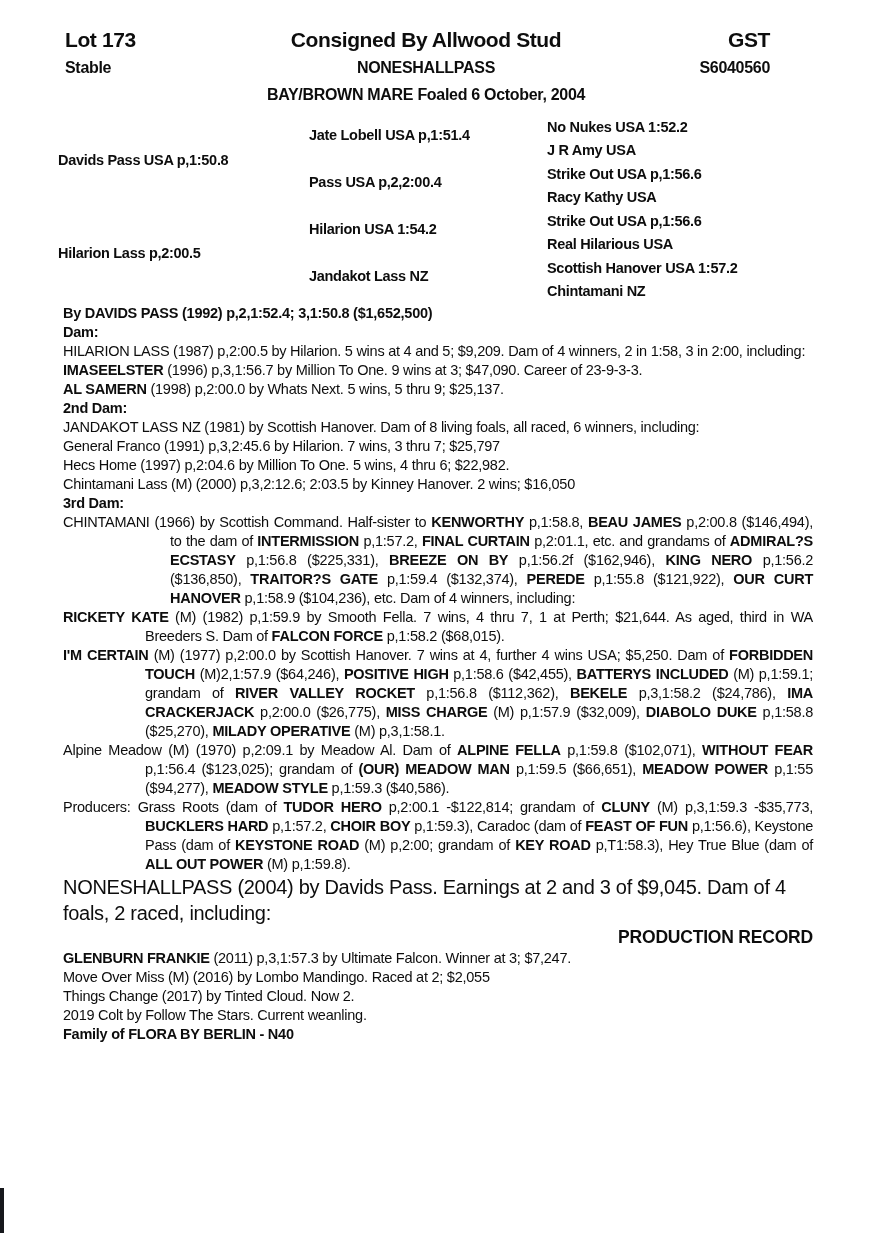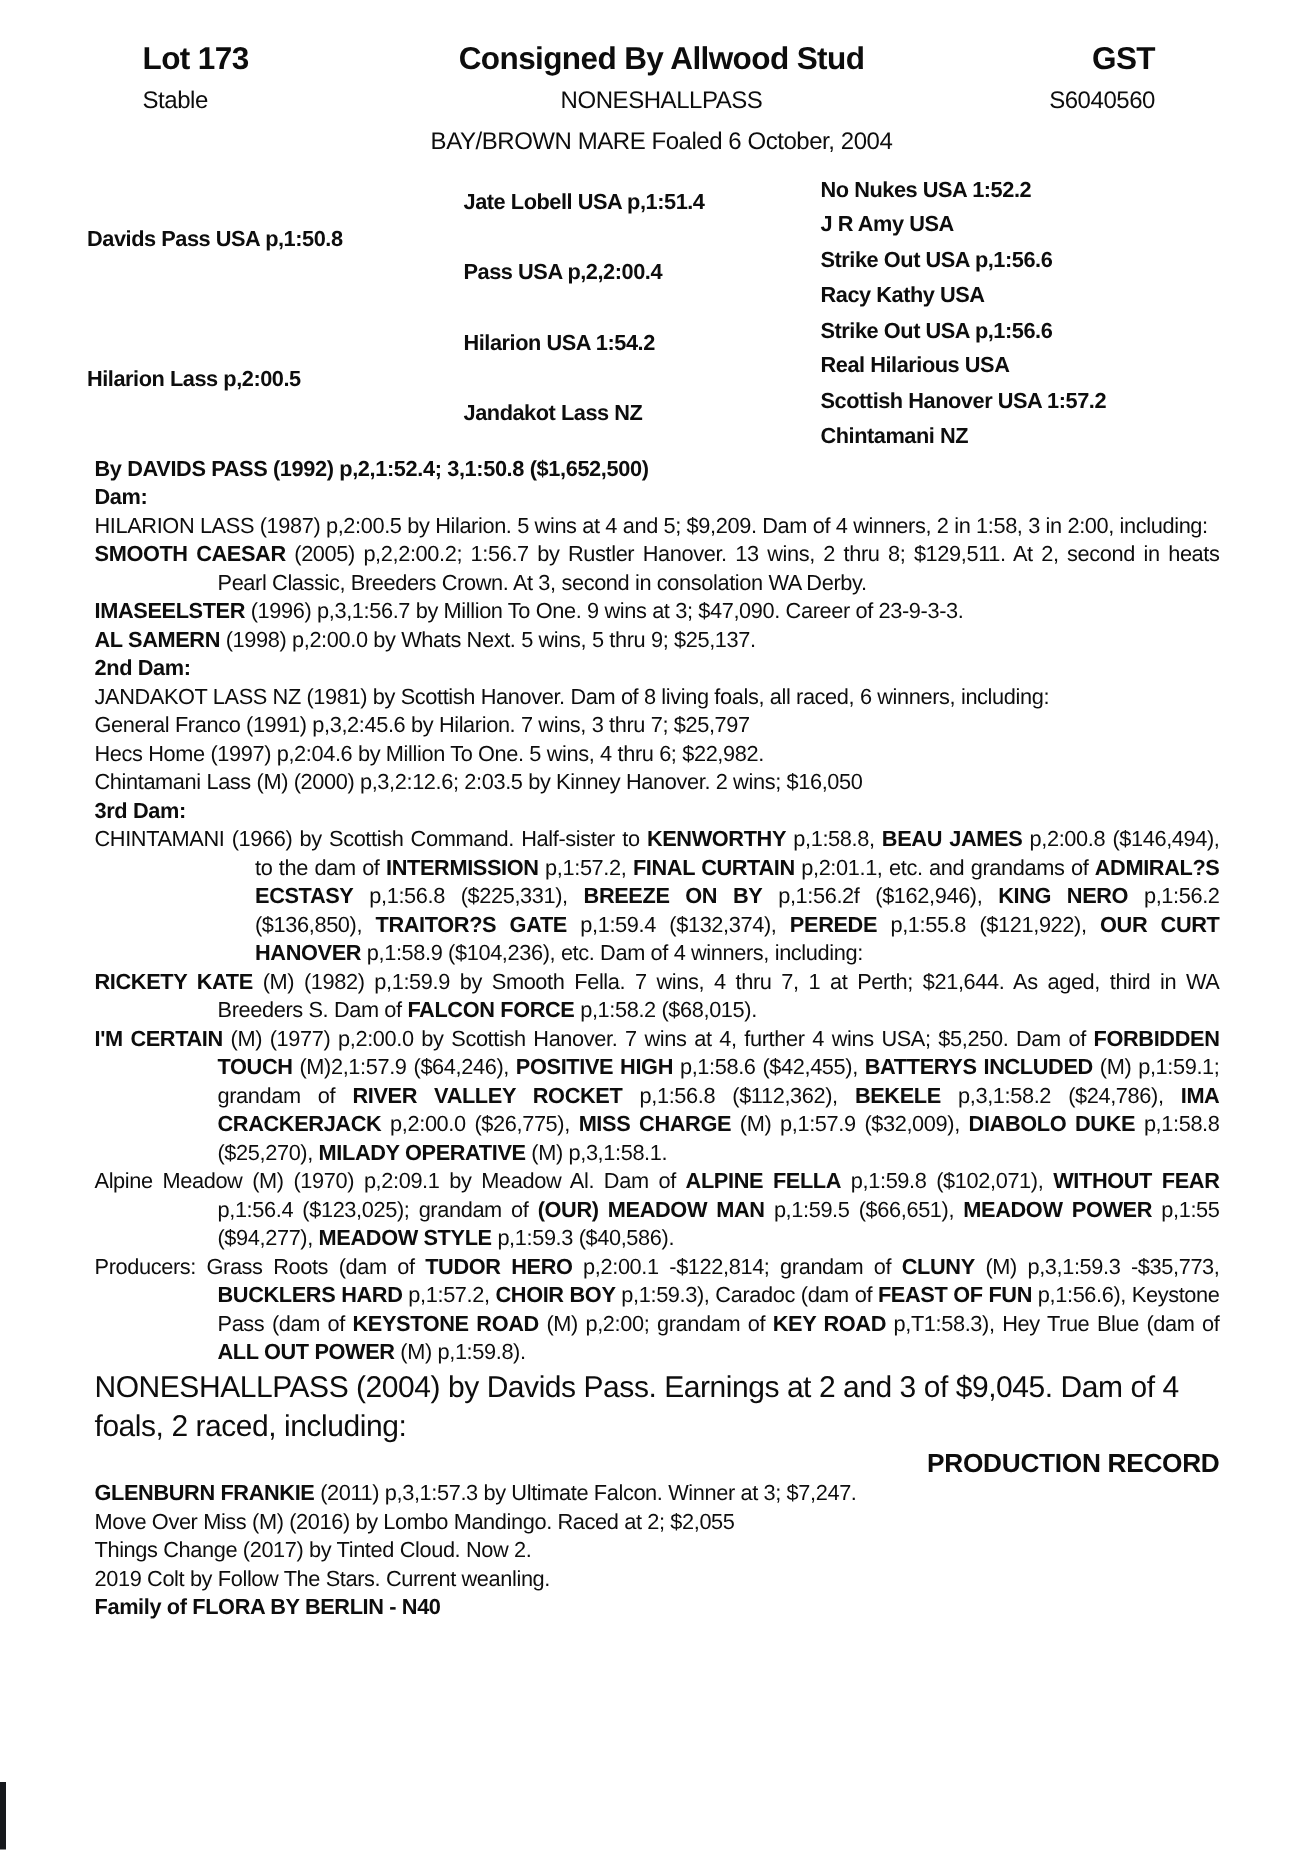--- a/index.html
+++ b/index.html
@@ -4,29 +4,29 @@
 <style>
   html,body{margin:0;padding:0;background:#e8e8e8;}
   .page{
     position:relative;width:877px;height:1240px;background:#ffffff;
     font-family:"Liberation Sans","DejaVu Sans",sans-serif;color:#0d0d0d;
     overflow:hidden;margin:0 auto;
   }
   b{font-weight:700;}
   
   .header{padding-top:28px;}
-  .hrow{position:relative;margin-left:30px;}
+  .hrow{position:relative;}
   .hrow1{height:31px;}
   .hrow2{height:27px;}
   .hrow3{height:26px;}
   .hl{position:absolute;left:65px;top:0;white-space:nowrap;}
   .hc{position:absolute;left:16px;right:41px;top:0;text-align:center;white-space:nowrap;}
   .hr{position:absolute;right:107px;top:0;white-space:nowrap;}
   .t21{font-size:21px;font-weight:700;letter-spacing:-0.4px;}
-  .t16{font-size:16px;font-weight:400;letter-spacing:-0.3px;}
+  .t16{font-size:16px;font-weight:700;letter-spacing:-0.3px;}
   
   .pedigree{position:relative;height:192px;}
   .pe{position:absolute;font-size:14.5px;font-weight:700;letter-spacing:-0.3px;white-space:nowrap;}
   .c1{left:58px;}
   .c1a{top:40px;}  .c1b{top:133px;}
   .c2{left:309px;}
   .c2a{top:15px;} .c2b{top:62px;} .c2c{top:109px;} .c2d{top:156px;}
   .c3{left:547px;}
   .c3a{top:7px;} .c3b{top:30px;} .c3c{top:54px;} .c3d{top:77px;}
   .c3e{top:101px;} .c3f{top:124px;} .c3g{top:148px;} .c3h{top:171px;}
@@ -82,21 +82,20 @@
     <span class="pe c3 c3f">Real Hilarious USA</span>
     <span class="pe c3 c3g">Scottish Hanover USA 1:57.2</span>
     <span class="pe c3 c3h">Chintamani NZ</span>
   </section>
 
   <section class="content">
     <p class="byline">By DAVIDS PASS (1992) p,2,1:52.4; 3,1:50.8 ($1,652,500)</p>
 
     <p class="sect-h">Dam:</p>
     <p class="hang-a">HILARION LASS (1987) p,2:00.5 by Hilarion. 5 wins at 4 and 5; $9,209. Dam of 4 winners, 2 in 1:58, 3 in 2:00, including:</p>
-    <p class="off just"><b>SMOOTH CAESAR</b><span> (2005) p,2,2:00.2; 1:56.7 by Rustler Hanover. 13 wins, 2 thru 8; $129,511. At 2, second in heats Pearl Classic, Breeders Crown. At 3, second in consolation WA Derby.</span></p>
     <p class="off just"><b>IMASEELSTER</b><span> (1996) p,3,1:56.7 by Million To One. 9 wins at 3; $47,090. Career of 23-9-3-3.</span></p>
     <p class="off just"><b>AL SAMERN</b><span> (1998) p,2:00.0 by Whats Next. 5 wins, 5 thru 9; $25,137.</span></p>
 
     <p class="sect-h">2nd Dam:</p>
     <p class="hang-a">JANDAKOT LASS NZ (1981) by Scottish Hanover. Dam of 8 living foals, all raced, 6 winners, including:</p>
     <p class="off">General Franco (1991) p,3,2:45.6 by Hilarion. 7 wins, 3 thru 7; $25,797</p>
     <p class="off">Hecs Home (1997) p,2:04.6 by Million To One. 5 wins, 4 thru 6; $22,982.</p>
     <p class="off">Chintamani Lass (M) (2000) p,3,2:12.6; 2:03.5 by Kinney Hanover. 2 wins; $16,050</p>
 
     <p class="sect-h">3rd Dam:</p>

